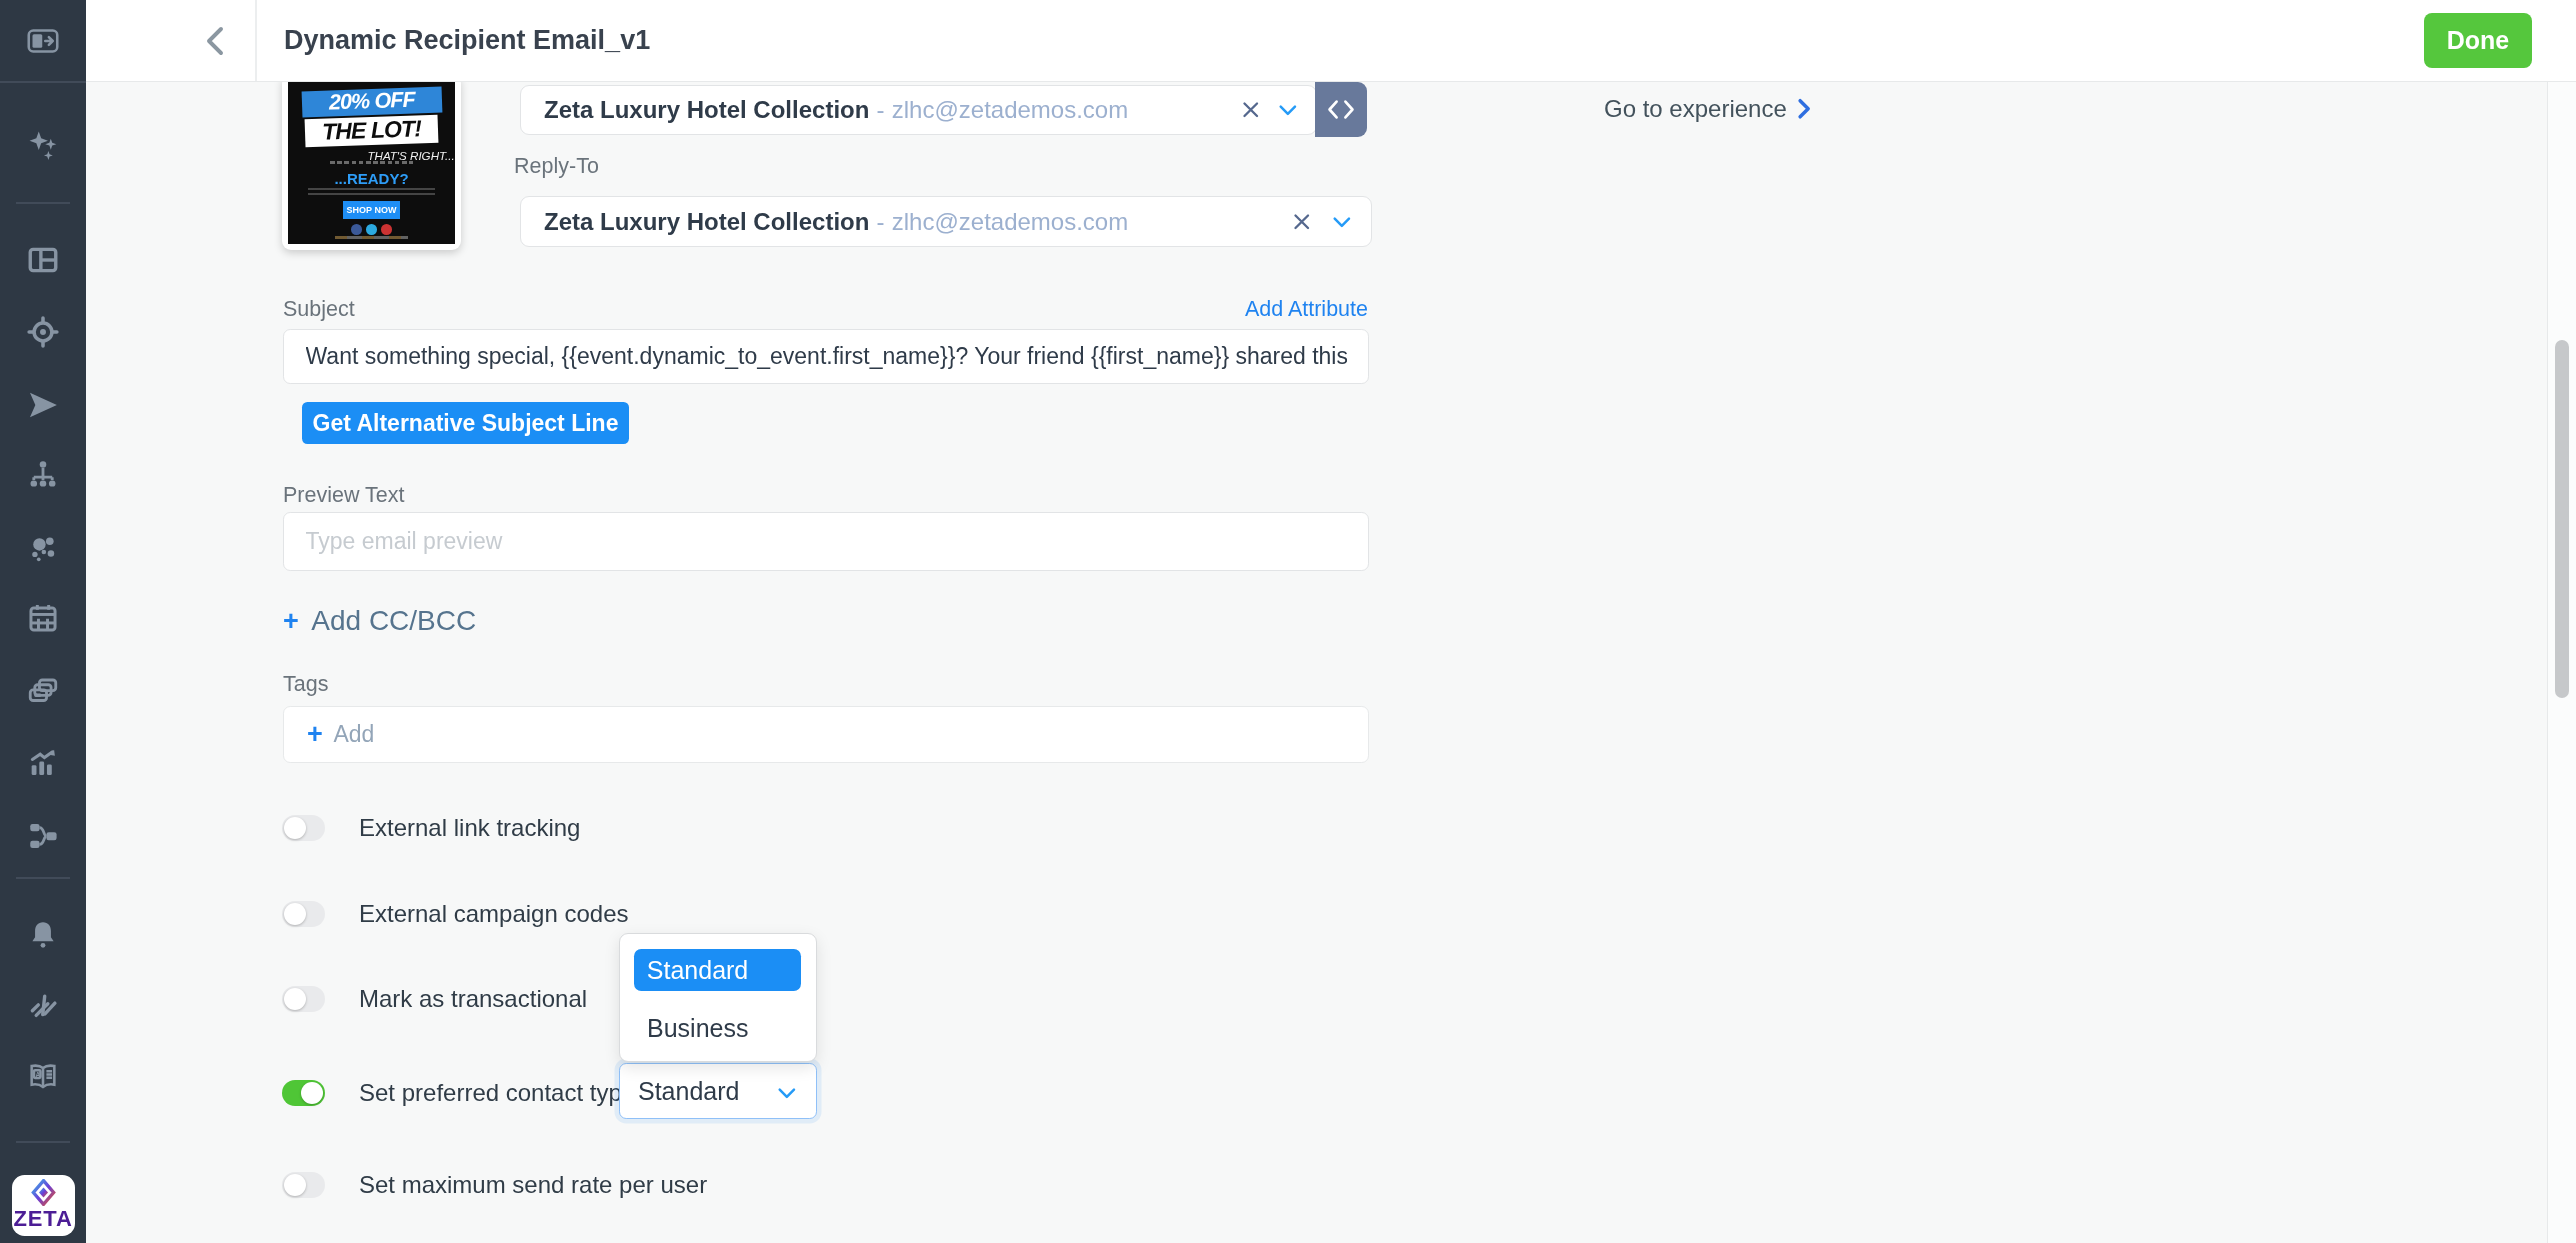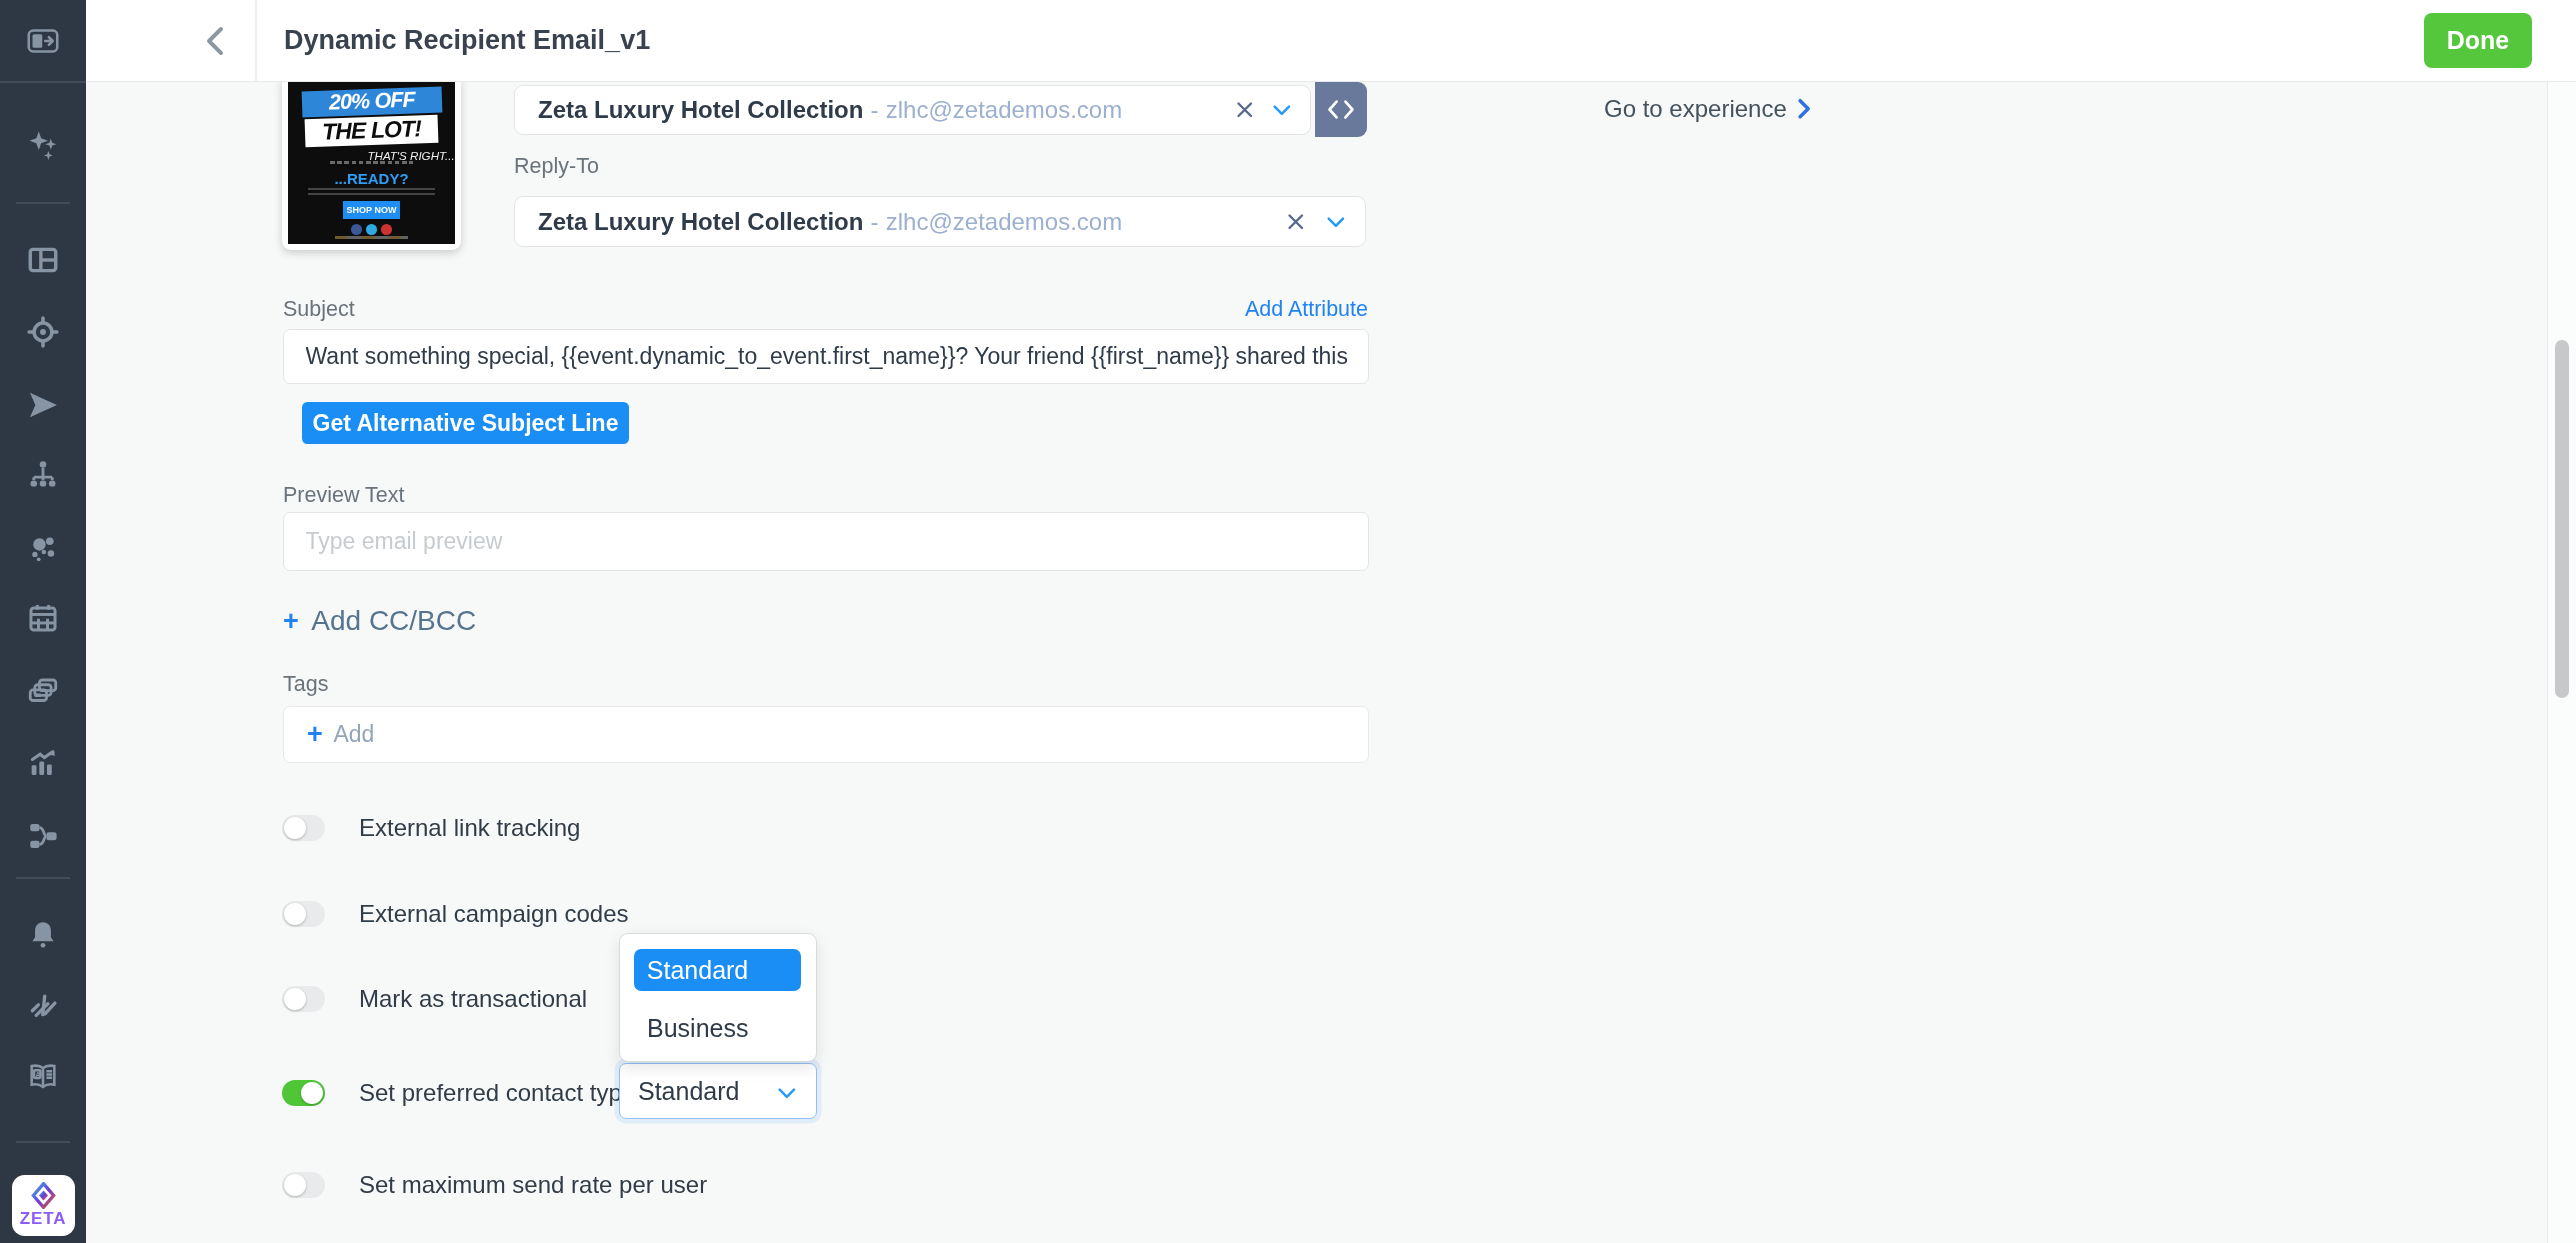--- a/index.html
+++ b/index.html
@@ -6,21 +6,21 @@
   html,body { width:2576px; height:1243px; }
   body { font-family:"Liberation Sans", sans-serif; background:#f7f8f8; overflow:hidden; }
   .app { position:relative; width:2576px; height:1243px; background:#f7f8f8; }
 
   
   .sidebar { position:absolute; left:0; top:0; width:86px; height:1243px; background:#2e3844; z-index:30; }
   .side-icon { position:absolute; left:0; width:86px; height:57px; display:flex; align-items:center; justify-content:center; cursor:pointer; }
   .side-icon svg { display:block; }
   .side-divider { position:absolute; height:1.8px; background:#414b59; }
   .zeta-logo { position:absolute; left:11.6px; top:1175px; width:63px; height:61px; background:#ffffff; border-radius:12.5px; display:flex; flex-direction:column; align-items:center; justify-content:center; cursor:pointer; }
-  .zeta-logo .zeta-word { font-size:17px; font-weight:800; letter-spacing:0.9px; color:#8b5cf6; margin-top:0.9px; }
+  .zeta-logo .zeta-word { font-size:22px; font-weight:800; letter-spacing:0.9px; color:#4c1d95; margin-top:0.9px; }
 
   
   .header { position:absolute; left:86px; right:0; top:0; height:82px; background:#ffffff; border-bottom:1.8px solid #e7e9ea; z-index:20; }
   .back-btn { position:absolute; left:104px; top:0; width:50px; height:81px; display:flex; align-items:center; justify-content:center; cursor:pointer; }
   .header-divider { position:absolute; left:169px; top:0; height:81px; width:1.8px; background:#eceeef; }
   .page-title { position:absolute; left:198px; top:0; height:81px; line-height:81px; font-size:27px; font-weight:700; color:#39424e; }
   .done-btn { position:absolute; right:44px; top:13.4px; width:108px; height:55px; background:#55c73d; border:none; border-radius:8px; color:#fff; font-size:25px; font-weight:700; font-family:inherit; cursor:pointer; }
 
   
   .content { position:absolute; left:86px; top:82px; width:2490px; height:1161px; background:#f7f8f8; overflow:hidden; }
@@ -39,21 +39,21 @@
   .ready { position:absolute; left:0; top:55%; width:100%; text-align:center; color:#2e9df7; font-weight:800; font-size:15px; }
   .fake-par { position:absolute; left:12%; top:64.5%; width:76%; height:9px; background:repeating-linear-gradient(0deg,#5c5c5c 0 1.8px,transparent 1.8px 5.4px); opacity:.7; }
   .shop-btn { position:absolute; left:33%; top:74%; width:34%; height:11%; background:#1e8ef5; display:flex; align-items:center; justify-content:center; color:#fff; font-size:9px; font-weight:700; }
   .socials { position:absolute; left:0; top:88%; width:100%; display:flex; justify-content:center; gap:4.5px; }
   .soc { width:10.7px; height:10.7px; border-radius:50%; }
   .soc.fb { background:#3b5998; } .soc.tw { background:#2caae1; } .soc.gp { background:#cc3333; }
   .fake-footer { position:absolute; left:28%; top:95.5%; width:44%; height:2.7px; background:repeating-linear-gradient(90deg,#8a6d3b 0 12.5px,#777 12.5px 27px); opacity:.8; }
 
   
   .field-label { position:absolute; font-size:21.5px; color:#6a737b; }
-  .combo { position:absolute; background:#fff; border:1.8px solid #e2e4e6; border-radius:9px; display:flex; align-items:center; cursor:pointer; }
+  .combo { position:absolute; background:#fff; border:1.8px solid #e2e4e6; border-radius:9px; display:flex; align-items:center; cursor:pointer;margin-left:6px; }
   .combo .val-name { font-size:24px; font-weight:700; color:#2f3b49; margin-left:23px; white-space:nowrap; }
   .combo .val-sep { font-size:24px; color:#9cb0cf; margin:0 7.2px; }
   .combo .val-email { font-size:24px; color:#9cb0cf; white-space:nowrap; }
   .combo .clear-x { position:absolute; width:21.5px; height:21.5px; cursor:pointer; }
   .combo .chev { position:absolute; width:19.7px; height:12.5px; cursor:pointer; }
   .code-btn { position:absolute; left:1229px; top:0; width:52px; height:55px; background:#68799b; border:none; border-radius:0 9px 9px 0; color:#fff; display:flex; align-items:center; justify-content:center; gap:5.4px; font-size:23px; font-weight:700; cursor:pointer; }
   .goto-link { position:absolute; left:1518px; top:3.6px; height:47px; display:flex; align-items:center; gap:10.7px; cursor:pointer; }
   .goto-link .goto-text { font-size:24px; font-weight:500; color:#43525c; }
 
   .text-input { position:absolute; background:#fff; border:1.8px solid #e2e4e6; border-radius:7.2px; font-family:inherit; font-size:23px; color:#2f3b49; padding:0 21.5px; }

